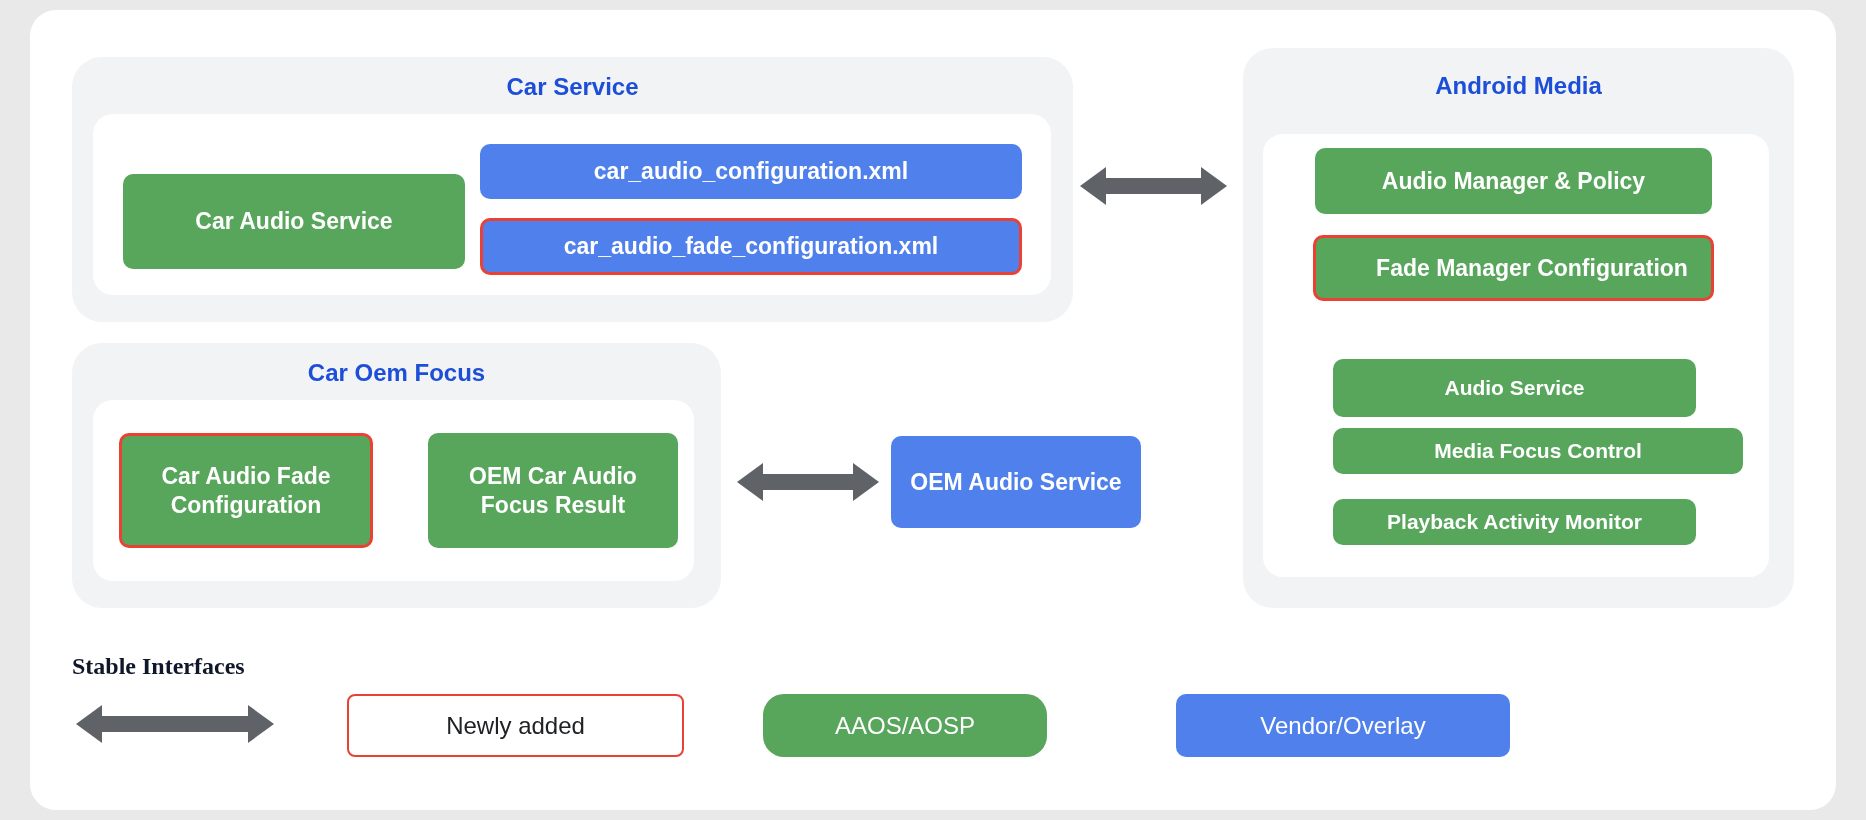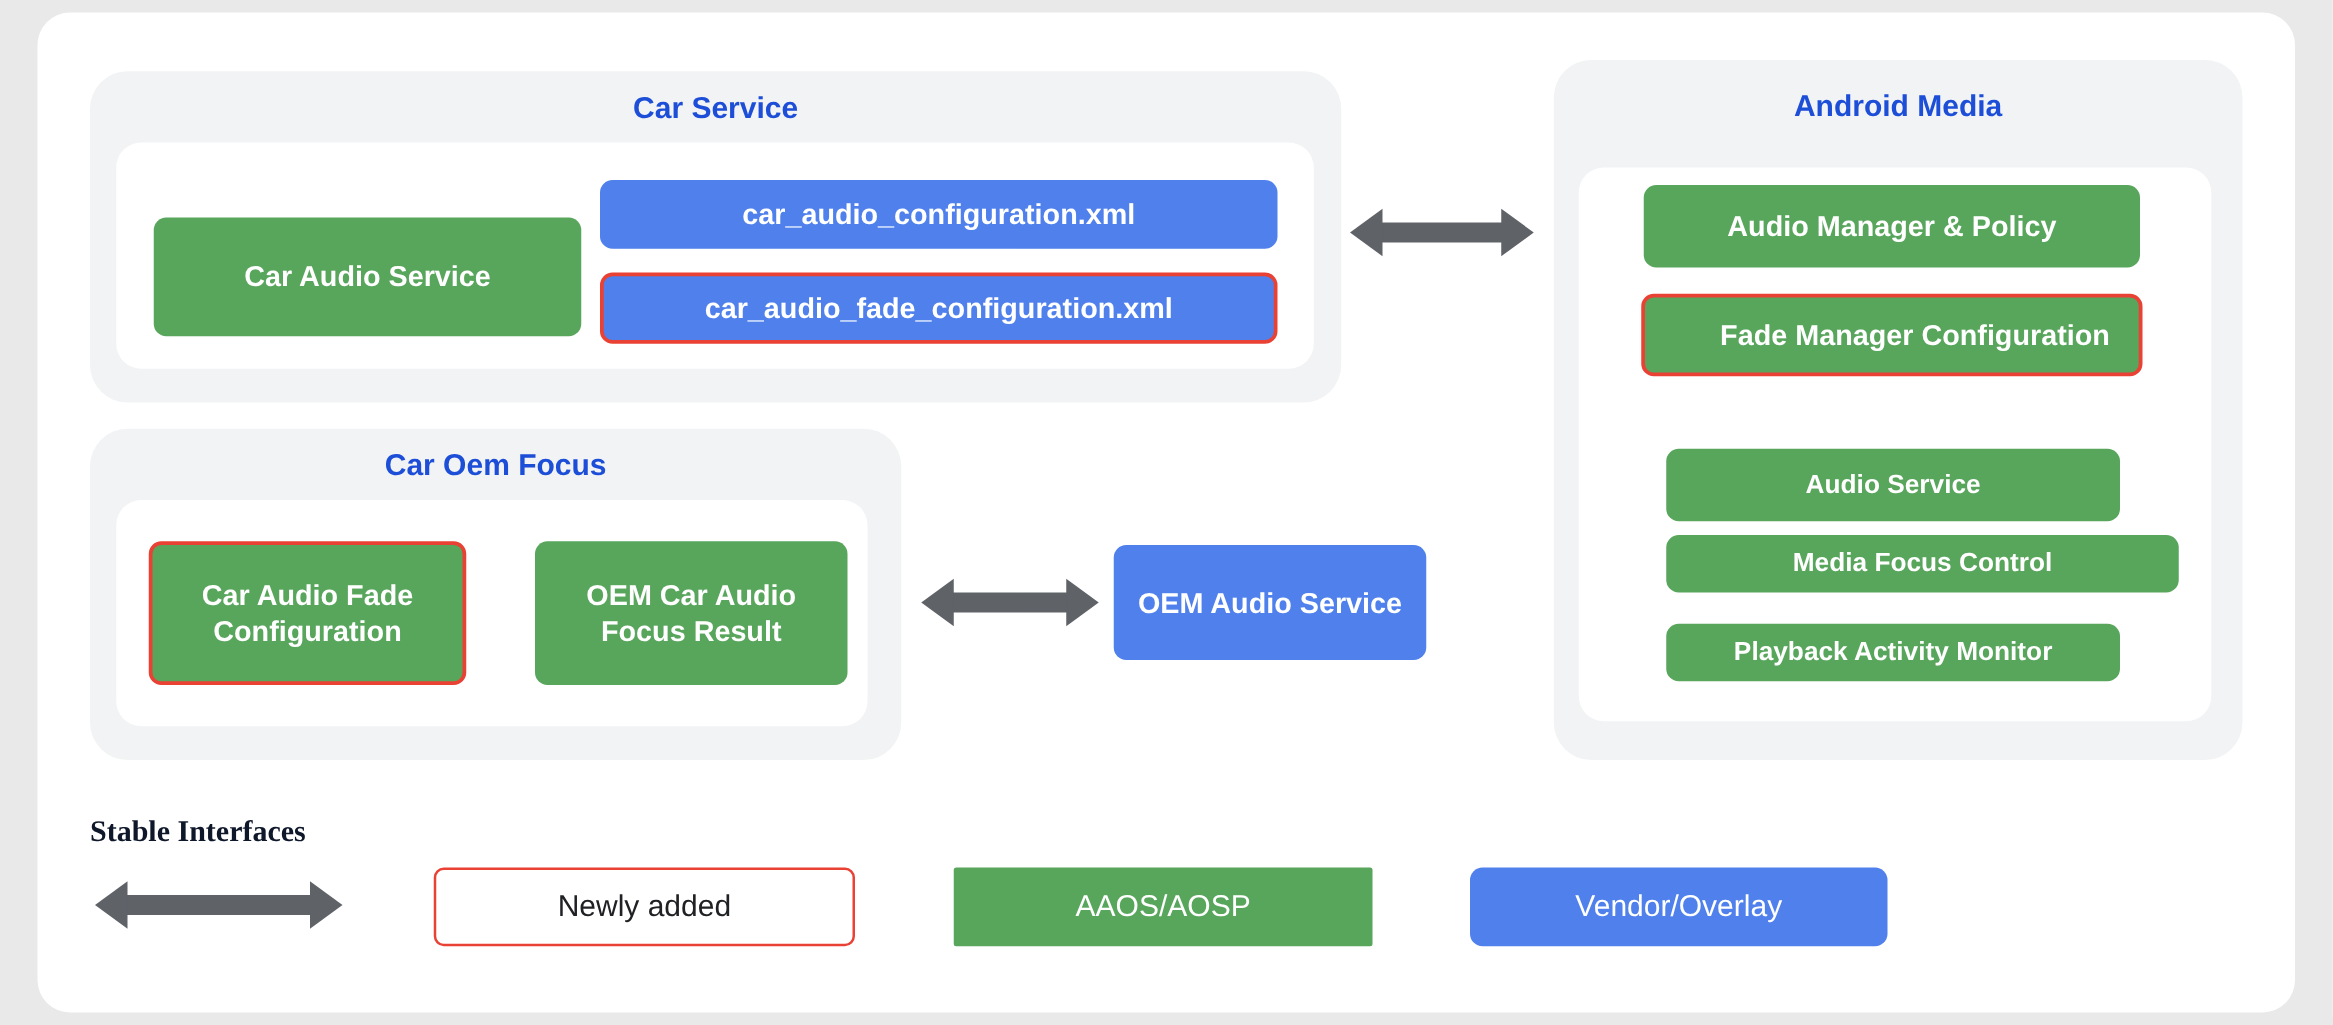--- a/index.html
+++ b/index.html
@@ -77,21 +77,21 @@
     position:absolute; left:42px; top:643px;
     font-size:24px; font-weight:bold; color:#0f172a;font-family:Liberation Serif, serif;
   }
   .legend-box {
     position:absolute; top:684px; height:63px;
     display:flex; align-items:center; justify-content:center;
     font-size:24px; font-weight:normal; border-radius:8px; box-sizing:border-box;
   }
   #legend-newly-added { left:317px; width:337px; background:#ffffff;
     border:2px solid #e94235; color:#202124; }
-  #legend-aaos { left:733px; width:335px; background:#58a55c; color:#ffffff; border-radius:2px; }
+  #legend-aaos { left:733px; width:284px; background:#58a55c; color:#ffffff; border-radius:21px; }
   #legend-vendor { left:1146px; width:334px; background:#4f80ec; color:#ffffff; border-radius:10px; }
 </style>
 </head>
 <body>
 
 <div class="canvas">
   <div class="card">
 
     <section class="group" id="g-car-service">
       <div class="group-title">Car Service</div>

